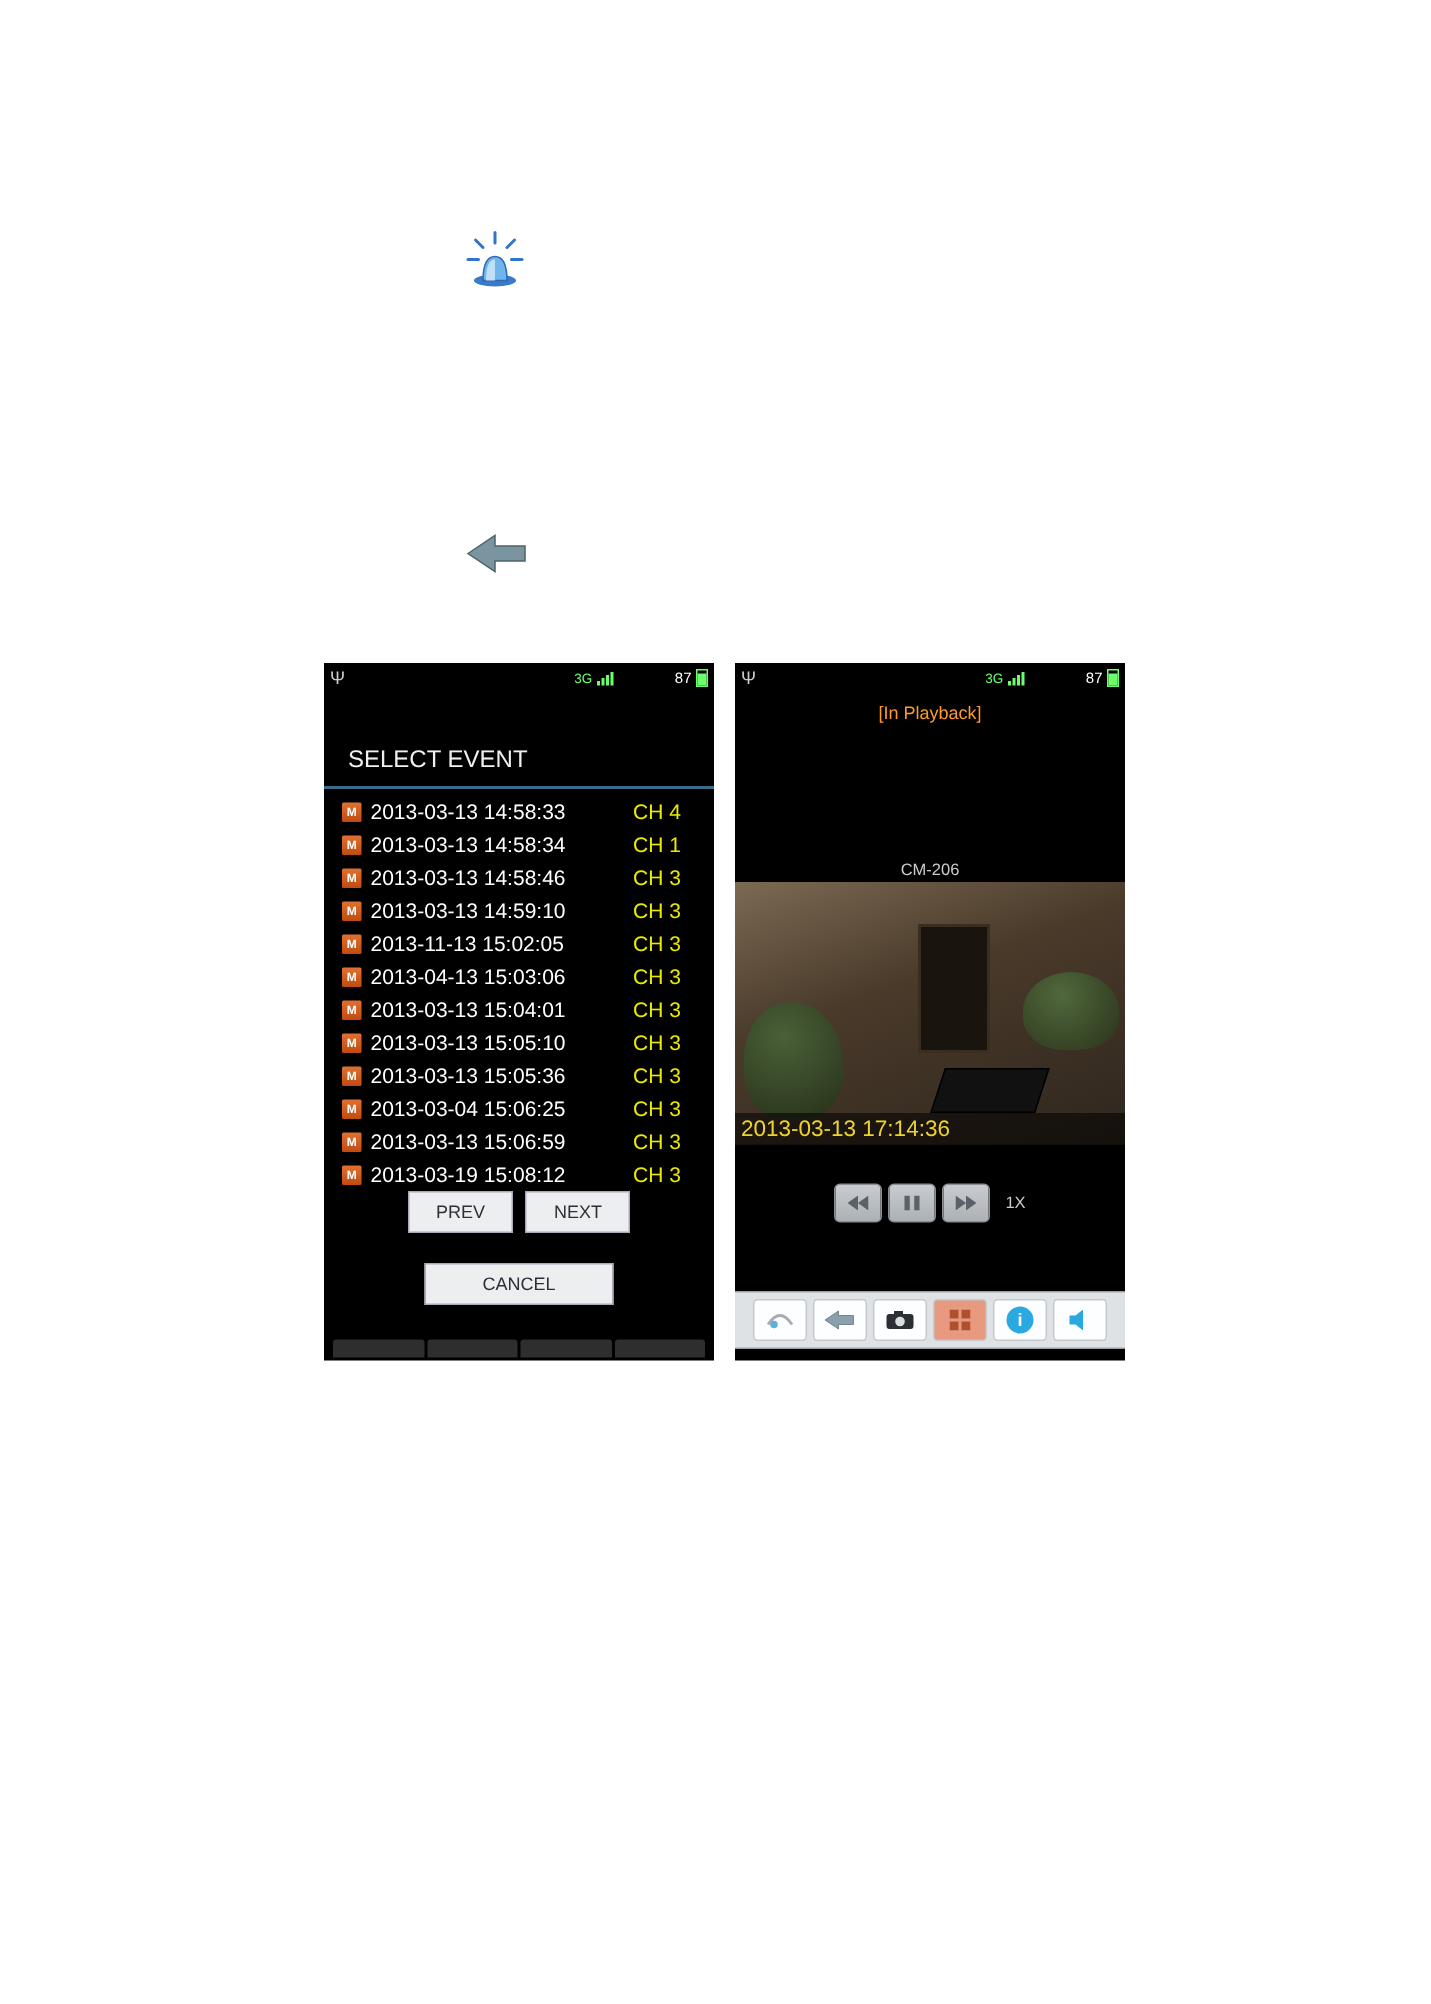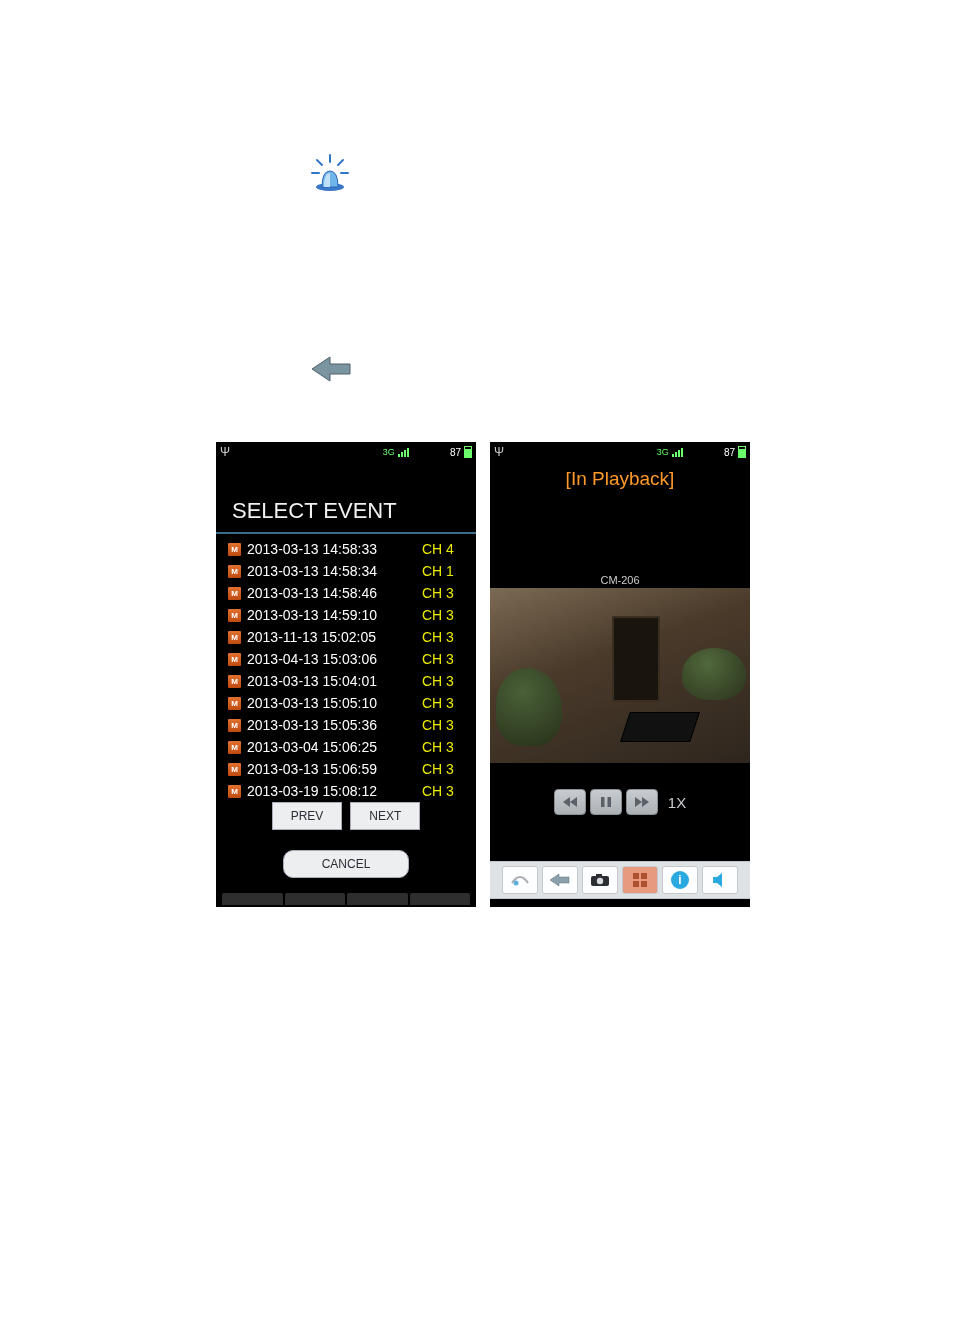--- a/index.html
+++ b/index.html
@@ -50,21 +50,21 @@
   .wifi-bars span:nth-child(1){height:3px}
   .wifi-bars span:nth-child(2){height:5px}
   .wifi-bars span:nth-child(3){height:7px}
   .wifi-bars span:nth-child(4){height:9px}
   .batt { font-size:10px; color:#fff;margin-left:38px; }
 
   
   .black-gap { height: 36px; background:#000; }
   .heading {
     color: #f0f0f0;
-    font-size: 22px;
+    font-size: 16px;
     font-weight: 500;
     padding: 0 16px 8px 16px;
     font-family: Arial, sans-serif;
   }
   .divider { height:2px; background:#3a6d8a; margin: 0 0 4px 0;}
   .event-list { padding: 0 8px; }
   .event-row {
     display: flex;
     align-items: center;
     gap: 6px;
@@ -87,34 +87,34 @@
   }
   .btn {
     background:#eceef0;
     border:1px solid #aab;
     padding: 6px 18px;
     font-size:12px;
     color:#2b2f36;
     font-family: Arial, sans-serif;
   }
   .btn-cancel-row { display:flex; justify-content:center; margin-top: 20px; }
-  .btn-cancel { padding:6px 38px;border-radius:10px; }
+  .btn-cancel { padding:6px 38px; }
   .soft-key-row {
     position:absolute; bottom:0; left:0; right:0;
     height:12px;
     display:flex; gap:2px;
     padding:2px 6px;
   }
   .soft-key { flex:1; background:#2e2e2e; border-radius:2px 2px 0 0; }
 
   
   .pb-label {
     text-align:center;
     color:#ff9a2a;
-    font-size:19px;
+    font-size:12px;
     margin-top:6px;
     height: 24px;
   }
   .cam-title-bar {
     margin-top: 80px;
     background:#000;
     color:#ccc;
     text-align:center;
     font-size:11px;
     padding:2px 0;
@@ -158,21 +158,21 @@
   }
   .pb-btn {
     width:30px; height:24px;
     border:1px solid #8a8f94;
     border-radius:4px;
     background:linear-gradient(#c8ccd0,#acb1b6);
     display:flex; align-items:center; justify-content:center;
     color:#4a4f55; font-size:11px;
   }
   .pb-speed {
-    color:#c9ccd0; font-size:15px; margin-left:6px;
+    color:#c9ccd0; font-size:11px; margin-left:6px;
   }
   .bottom-toolbar {
     position:absolute; left:0; bottom:8px; right:0;
     border-top:1px solid #c4c7ca;
     border-bottom:1px solid #c4c7ca;
     background:#dfe2e5;
     height:36px;
     display:flex; justify-content:center; align-items:center;
     gap:4px;
     padding:0 6px;
@@ -342,20 +342,21 @@
   </div>
 
   <div class="pb-label">[In Playback]</div>
 
   <div class="cam-title-bar">CM-206</div>
   <div class="cam-frame">
     <div class="cam-bush2"></div>
     <div class="cam-door"></div>
     <div class="cam-mat"></div>
     <div class="cam-bush1"></div>
+    <div class="cam-timestamp">2013-03-13 17:14:36</div>
   </div>
 
   <div class="playback-ctrls">
     <div class="pb-btn">
       <svg width="14" height="10" viewBox="0 0 14 10">
           <polygon points="7,5 14,0 14,10" fill="#5b6168"></polygon>
           <polygon points="0,5 7,0 7,10" fill="#5b6168"></polygon>
         </svg>
     </div>
     <div class="pb-btn">

